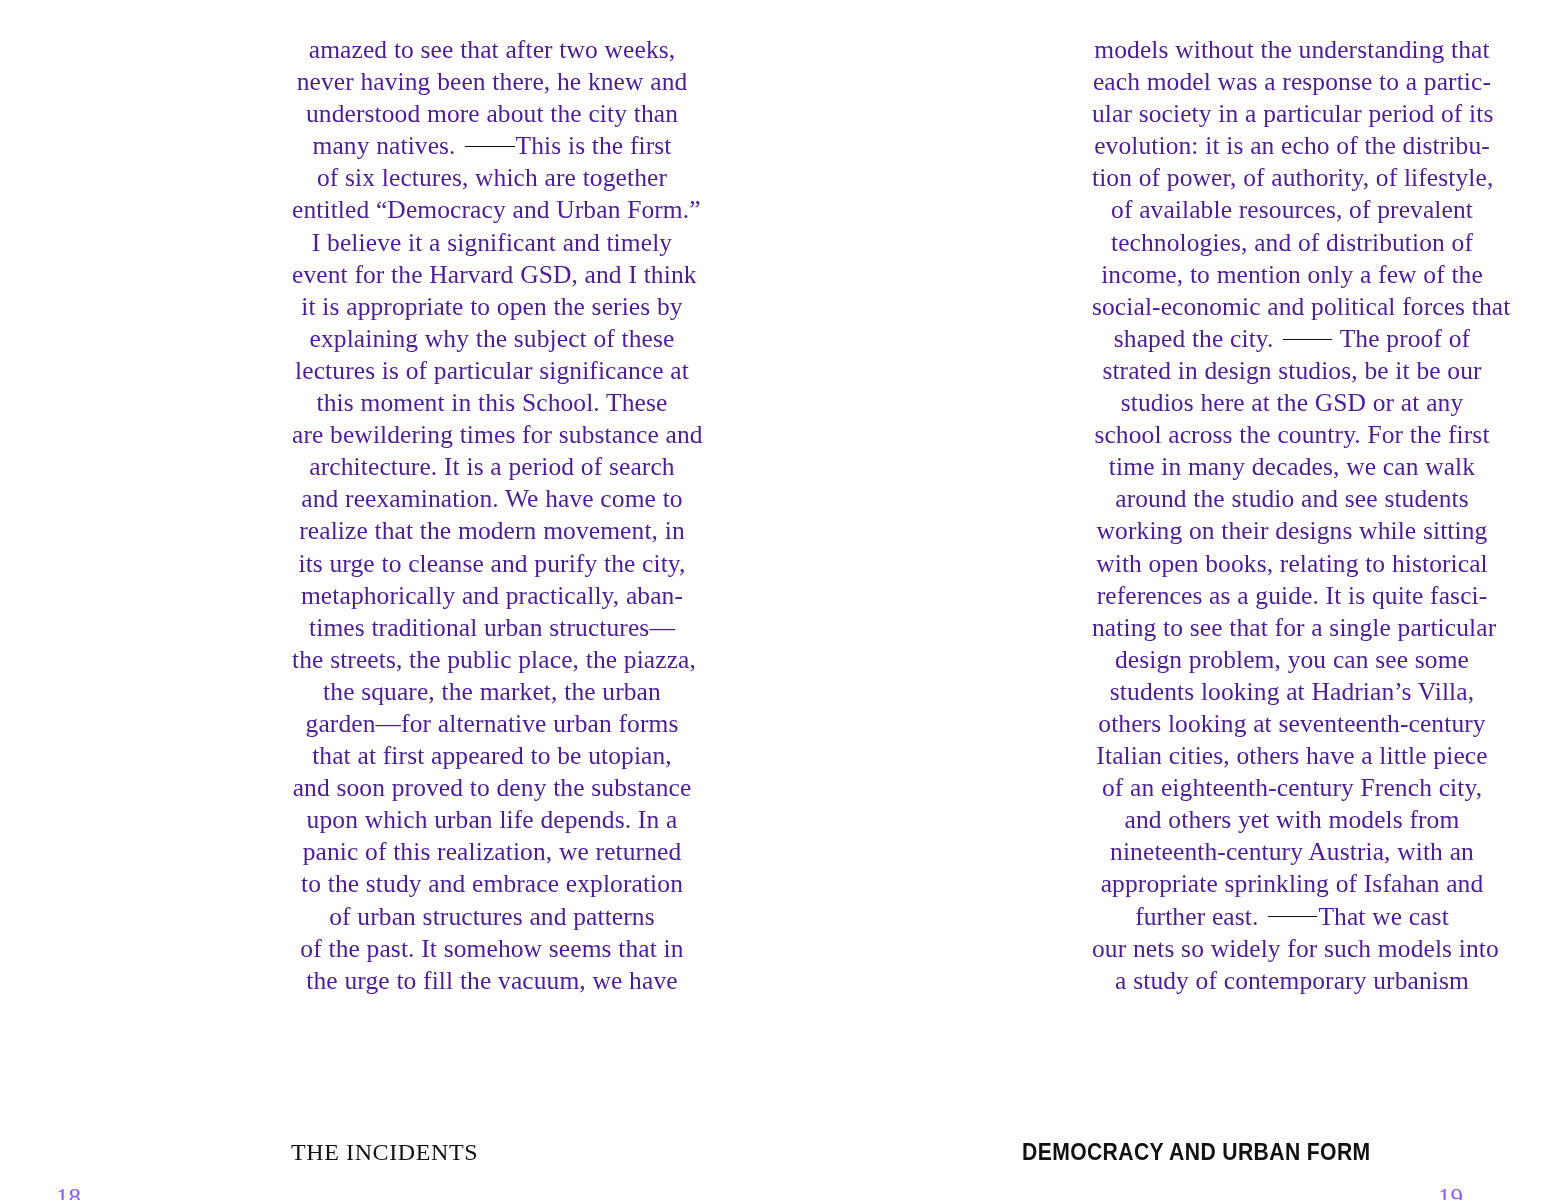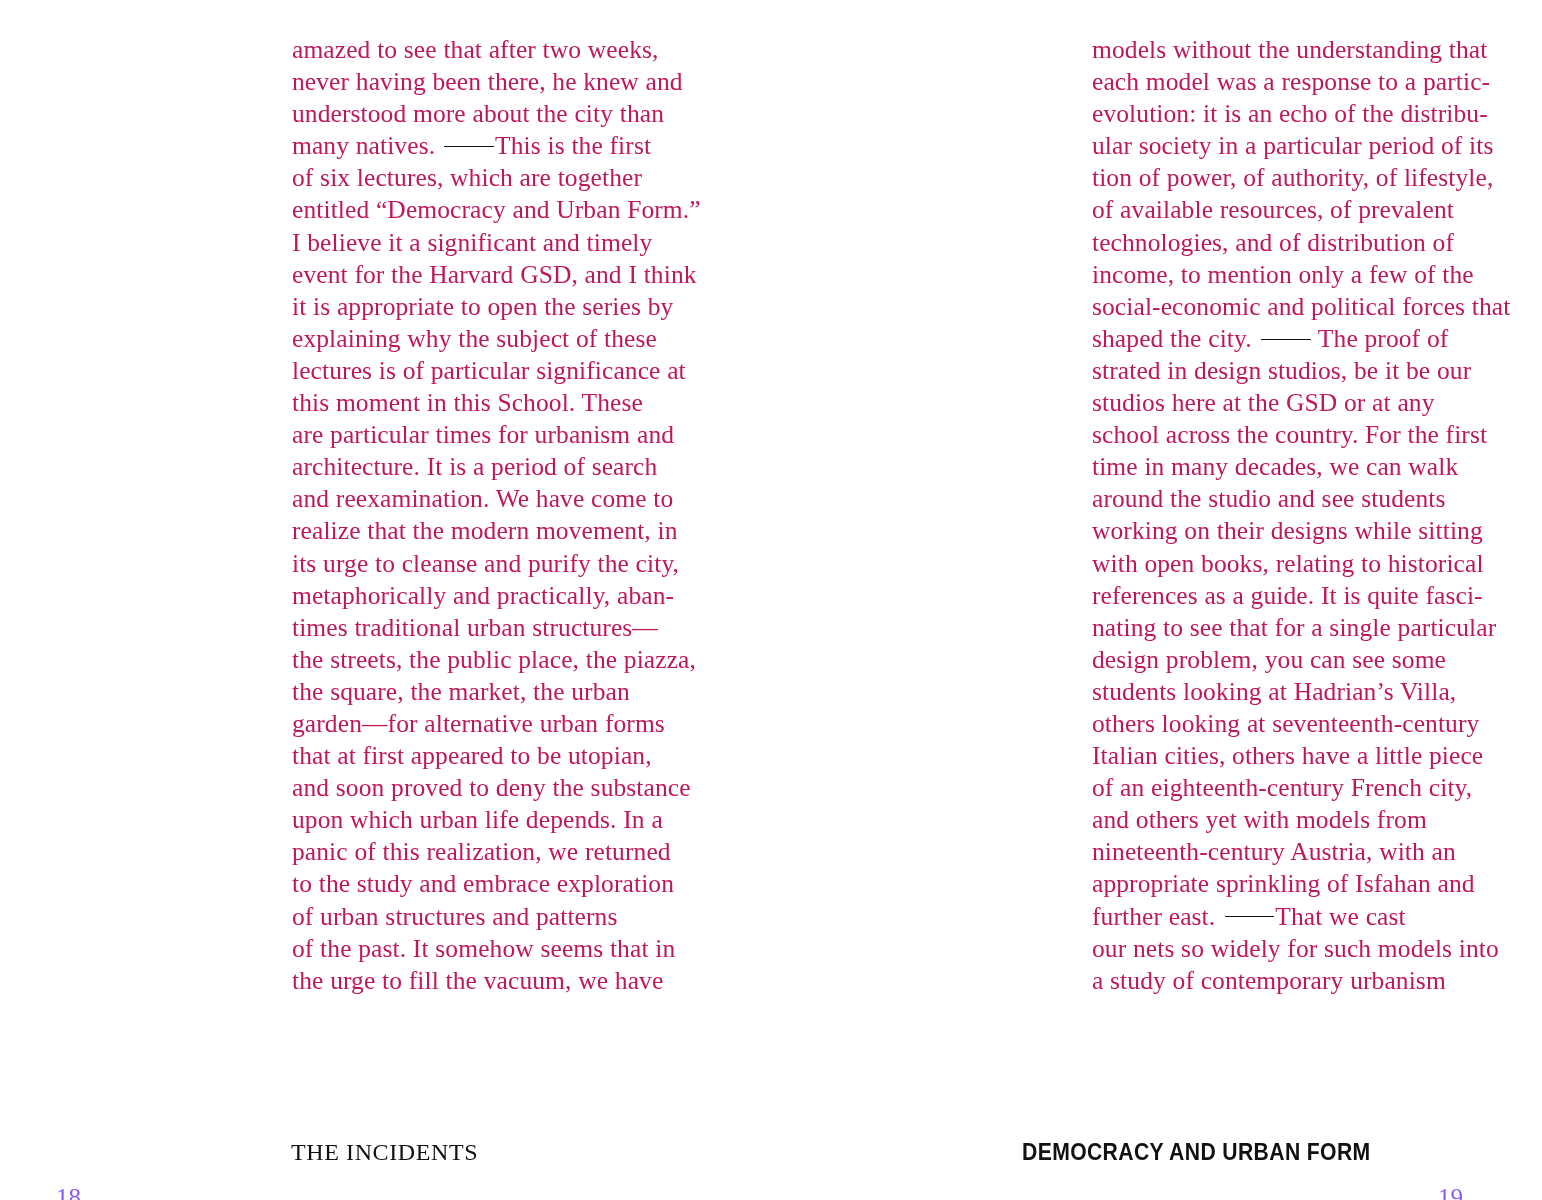--- a/index.html
+++ b/index.html
@@ -24,21 +24,22 @@
 
   
   .column {
     position: absolute;
     top: 34px;
     width: 400px;
     font-size: 25.5px;
     line-height: 32.1px;
     letter-spacing: 0.1px;
     word-spacing: 0.2px;
-    color: #be185d;
+    color: #4c1d95;
+    text-align: center;
   }
   .column p {
     margin: 0;
   }
   .col-left  { left: 292px; }
   .col-right { left: 1092px; }
 
   .column .line {
     display: block;
     white-space: pre;
@@ -106,21 +107,21 @@
         <span class="line">understood more about the city than</span>
         <span class="line">many natives. <span class="emrule"></span>This is the first</span>
         <span class="line">of six lectures, which are together</span>
         <span class="line">entitled “Democracy and Urban Form.”</span>
         <span class="line">I believe it a significant and timely</span>
         <span class="line">event for the Harvard GSD, and I think</span>
         <span class="line">it is appropriate to open the series by</span>
         <span class="line">explaining why the subject of these</span>
         <span class="line">lectures is of particular significance at</span>
         <span class="line">this moment in this School. These</span>
-        <span class="line">are particular times for urbanism and</span>
+        <span class="line">are bewildering times for substance and</span>
         <span class="line">architecture. It is a period of search</span>
         <span class="line">and reexamination. We have come to</span>
         <span class="line">realize that the modern movement, in</span>
         <span class="line">its urge to cleanse and purify the city,</span>
         <span class="line">metaphorically and practically, aban-</span>
         <span class="line">times traditional urban structures—</span>
         <span class="line">the streets, the public place, the piazza,</span>
         <span class="line">the square, the market, the urban</span>
         <span class="line">garden—for alternative urban forms</span>
         <span class="line">that at first appeared to be utopian,</span>
@@ -131,22 +132,22 @@
         <span class="line">of urban structures and patterns</span>
         <span class="line">of the past. It somehow seems that in</span>
         <span class="line">the urge to fill the vacuum, we have</span>
       </p>
   </div>
 
   <div class="column col-right">
     <p>
         <span class="line">models without the understanding that</span>
         <span class="line">each model was a response to a partic-</span>
+        <span class="line">ular society in a particular period of its</span>
         <span class="line">evolution: it is an echo of the distribu-</span>
-        <span class="line">ular society in a particular period of its</span>
         <span class="line">tion of power, of authority, of lifestyle,</span>
         <span class="line">of available resources, of prevalent</span>
         <span class="line">technologies, and of distribution of</span>
         <span class="line">income, to mention only a few of the</span>
         <span class="line">social-economic and political forces that</span>
         <span class="line">shaped the city. <span class="emrule"></span> The proof of</span>
         <span class="line">strated in design studios, be it be our</span>
         <span class="line">studios here at the GSD or at any</span>
         <span class="line">school across the country. For the first</span>
         <span class="line">time in many decades, we can walk</span>

